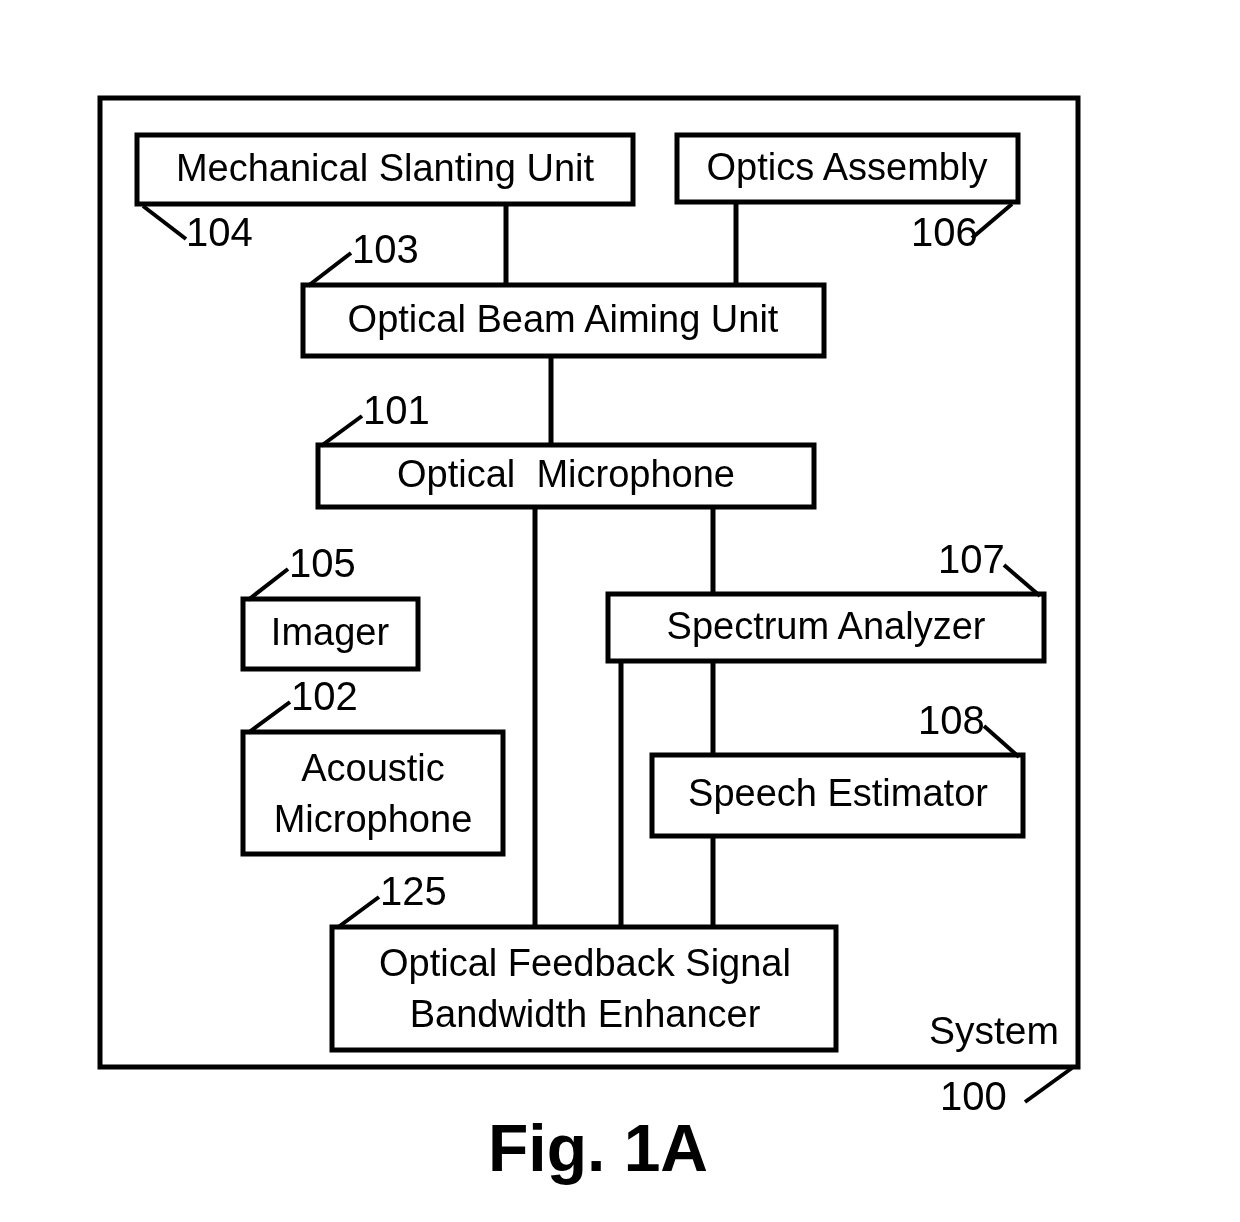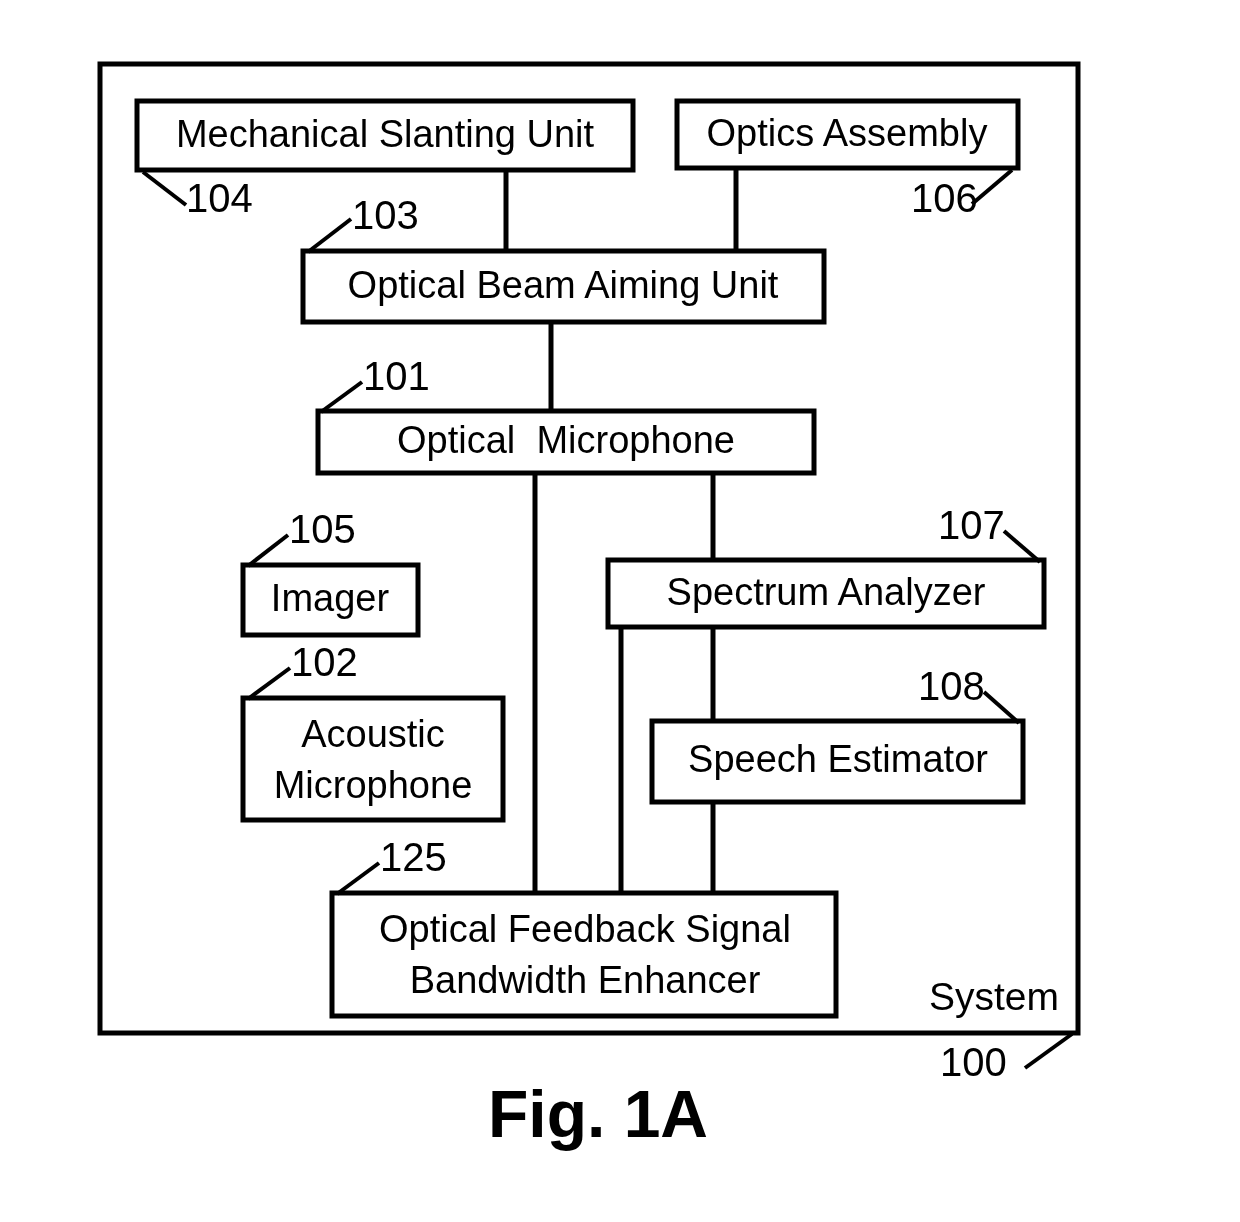--- a/index.html
+++ b/index.html
@@ -10,20 +10,21 @@
   body {
     width: 1240px;
     height: 1222px;
     font-family: "Liberation Sans", sans-serif;
     overflow: hidden;
   }
   #figure-root {
     position: relative;
     width: 1240px;
     height: 1084px;
+    margin-top: 34px;
   }
   svg#diagram {
     display: block;
     width: 1240px;
     height: 1222px;
   }
   .frame-rect {
     fill: none;
     stroke: #000000;
     stroke-width: 5;

